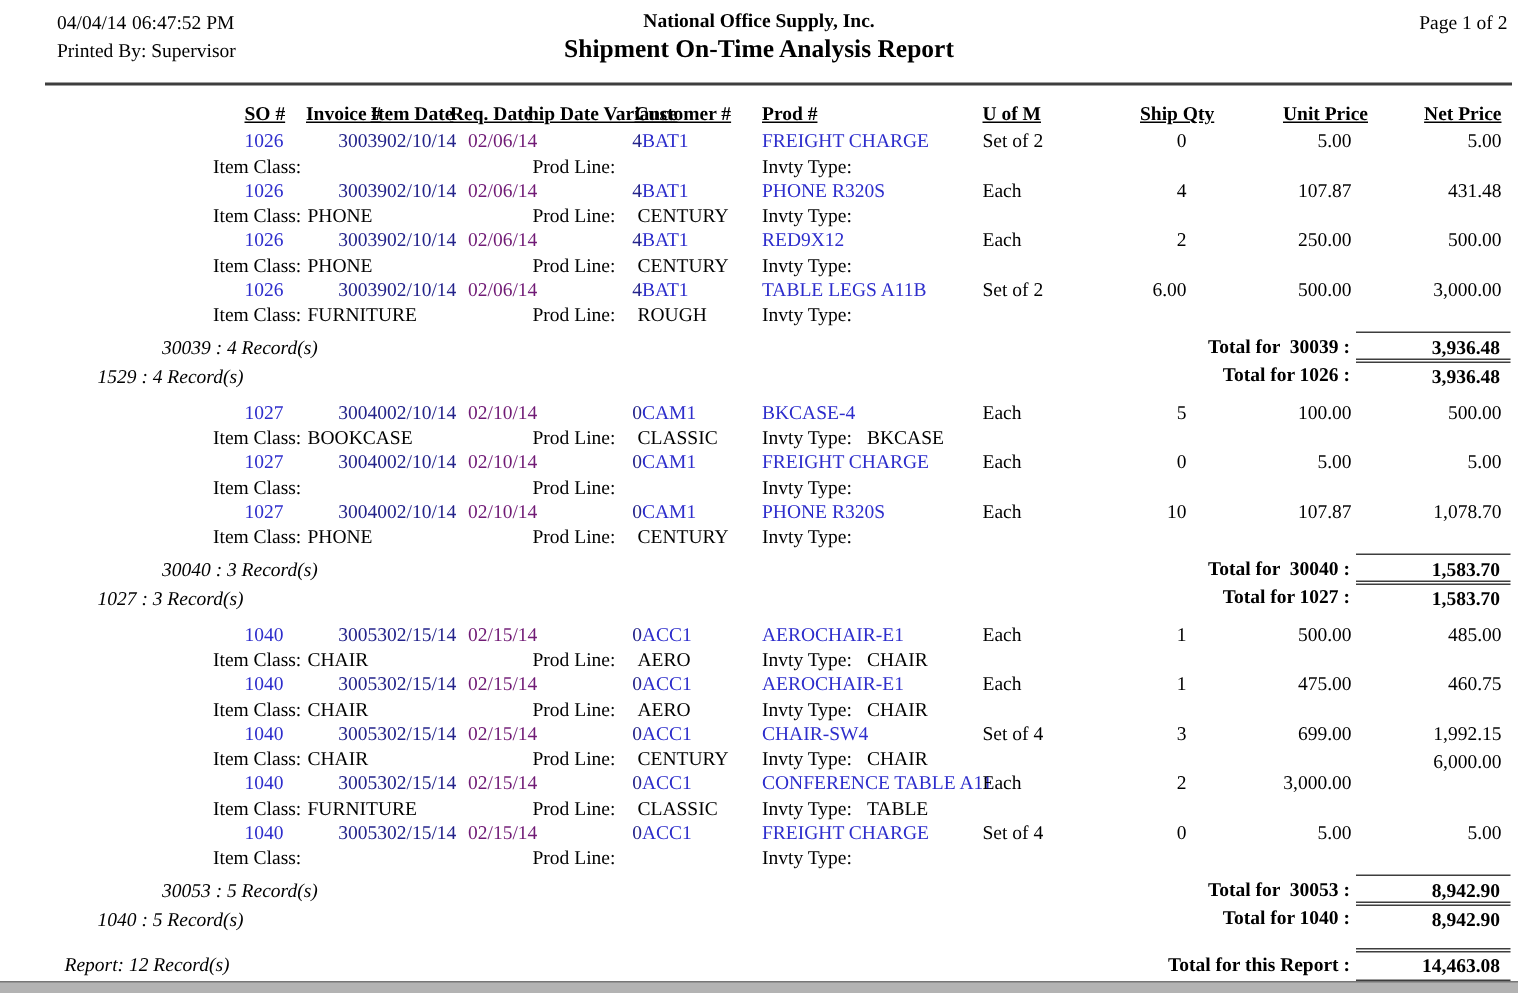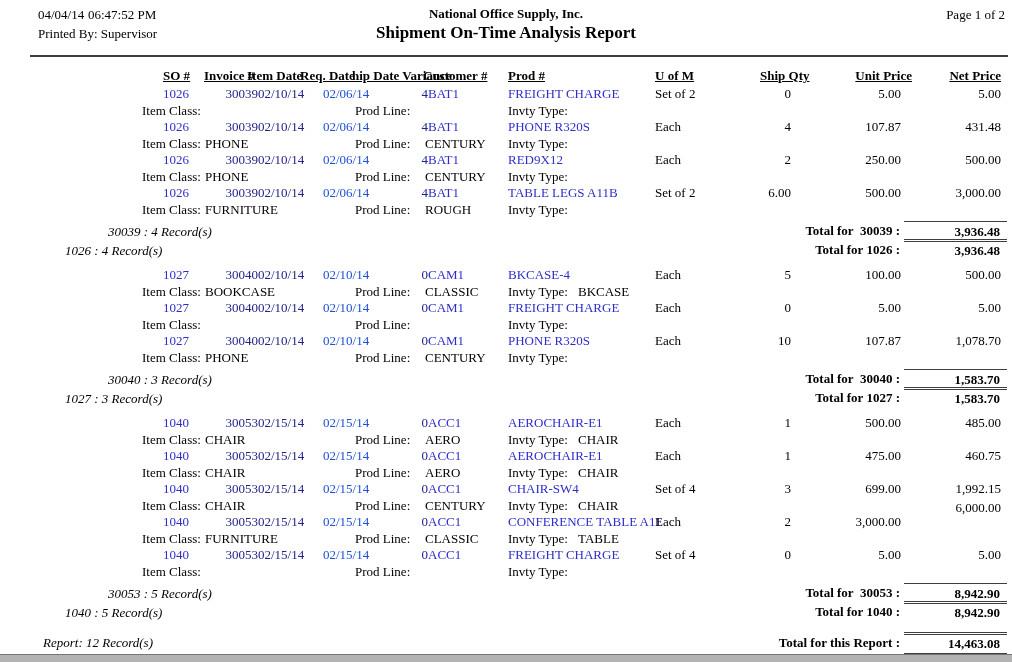--- a/index.html
+++ b/index.html
@@ -18,21 +18,21 @@
   .ch{position:absolute;top:68px;font-weight:bold;text-decoration:underline;white-space:nowrap;}
   .h-so{left:163px}.h-inv{left:204px}.h-shd{left:247px}.h-rqd{left:300px}.h-var{left:352px}
   .h-cust{left:423px}.h-item{left:508px}.h-uom{left:655px}.h-qty{left:760px}
   .h-unit{right:100px}.h-net{right:11px}
   
   .body{position:absolute;left:0;right:0;top:84px;height:578px;}
   .cell{position:absolute;white-space:nowrap;height:16px;line-height:15px;}
   .so{left:163px;color:#2d2dcc}
   .inv{right:754px;color:#22228a}
   .shd{left:258px;color:#22228a}
-  .rqd{left:323px;color:#1d4ed8}
+  .rqd{left:312px;color:#701a75}
   .var{right:584px;color:#22228a}
   .cust{left:428px;color:#2d2dcc}
   .item{left:508px;color:#2d2dcc}
   .uom{left:655px}
   .qty{right:221px}
   .unit{right:111px}
   .net{right:11px}
   .lb1{left:142px}.v1{left:205px}
   .lb2{left:355px}.v2{left:425px}
   .lb3{left:508px}.v3{left:578px}
@@ -138,21 +138,21 @@
       <span class="cell net" style="top: 101px;">3,000.00</span>
       <span class="cell lb1" style="top: 118px;">Item Class:</span>
       <span class="cell v1" style="top: 118px;">FURNITURE</span>
       <span class="cell lb2" style="top: 118px;">Prod Line:</span>
       <span class="cell v2" style="top: 118px;">ROUGH</span>
       <span class="cell lb3" style="top: 118px;">Invty Type:</span>
       <span class="cell v3" style="top: 118px;"></span>
       <span class="cell cnt-inv" style="top: 140px;">30039 : 4 Record(s)</span>
       <span class="cell tlabel" style="top: 139px;">Total for  30039 :</span>
       <span class="cell tval rule1" style="top: 137px;">3,936.48</span>
-      <span class="cell cnt-so" style="top: 159px;">1026 : 4 Record(s)</span>
+      <span class="cell cnt-so" style="top: 159px;">1529 : 4 Record(s)</span>
       <span class="cell tlabel" style="top: 158px;">Total for 1026 :</span>
       <span class="cell tval rule2" style="top: 155px;">3,936.48</span>
       <span class="cell so" style="top: 183px;">1027</span>
       <span class="cell inv" style="top: 183px;">30040</span>
       <span class="cell shd" style="top: 183px;">02/10/14</span>
       <span class="cell rqd" style="top: 183px;">02/10/14</span>
       <span class="cell var" style="top: 183px;">0</span>
       <span class="cell cust" style="top: 183px;">CAM1</span>
       <span class="cell item" style="top: 183px;">BKCASE-4</span>
       <span class="cell uom" style="top: 183px;">Each</span>

